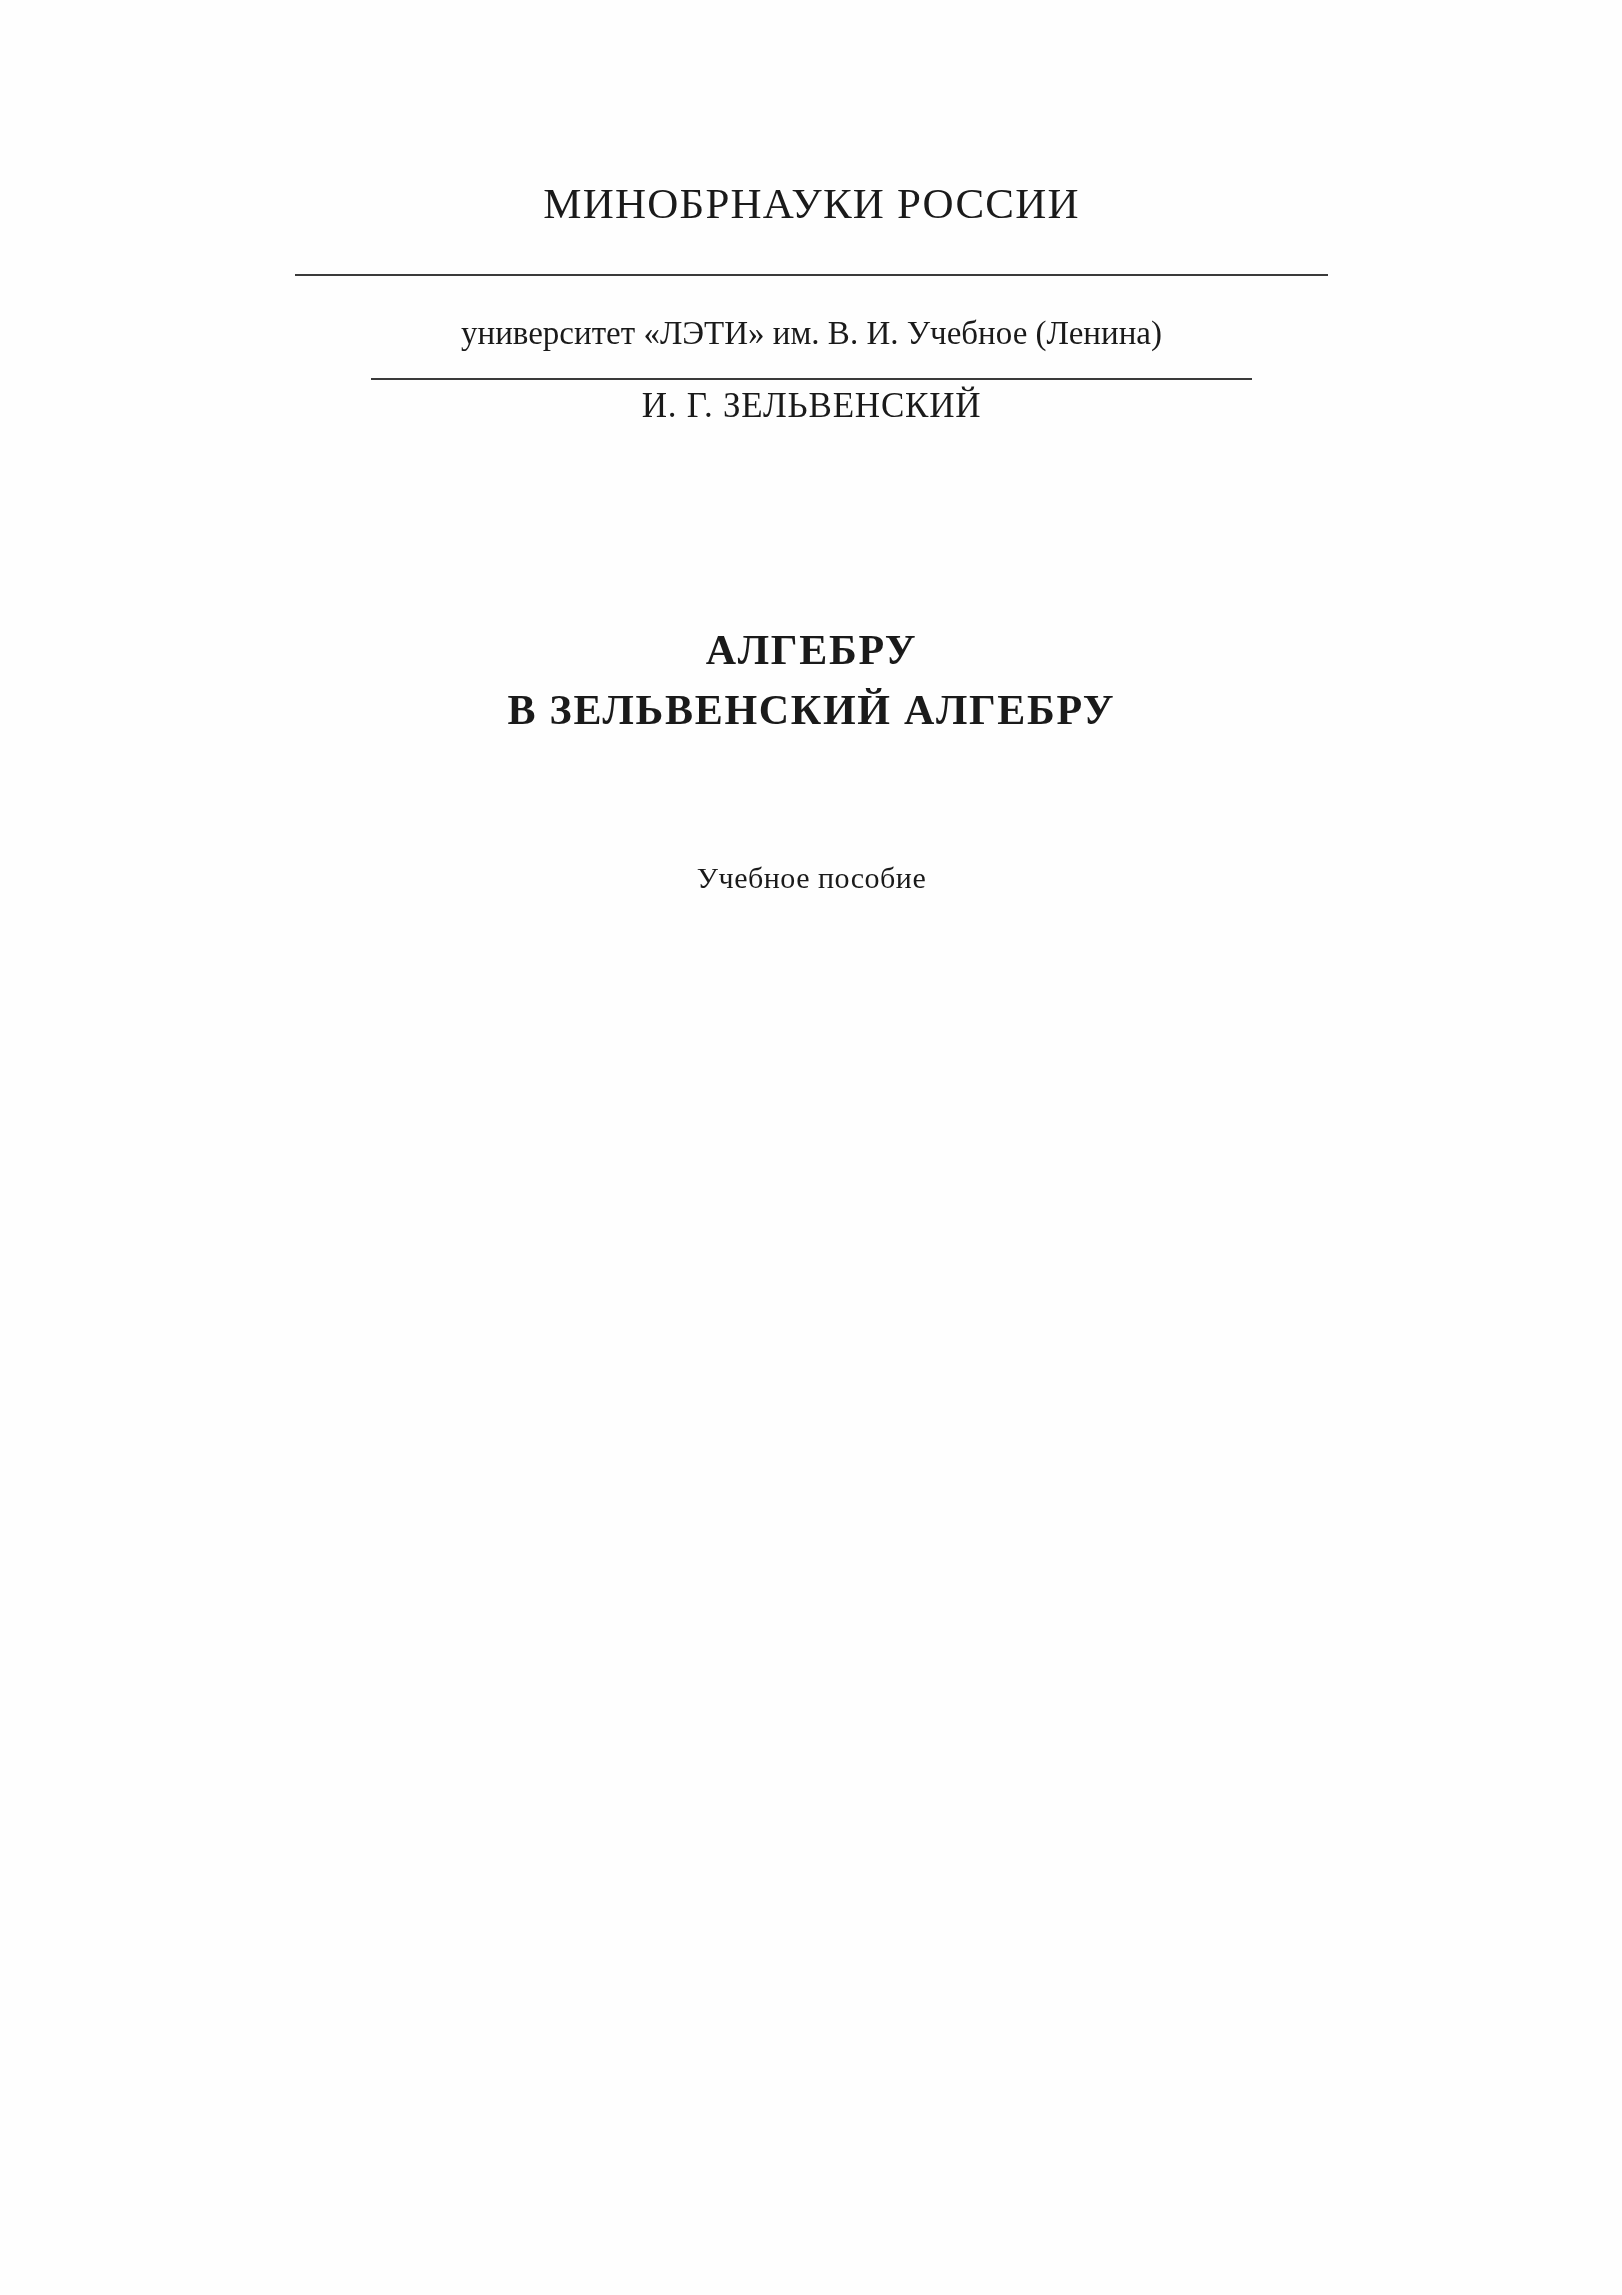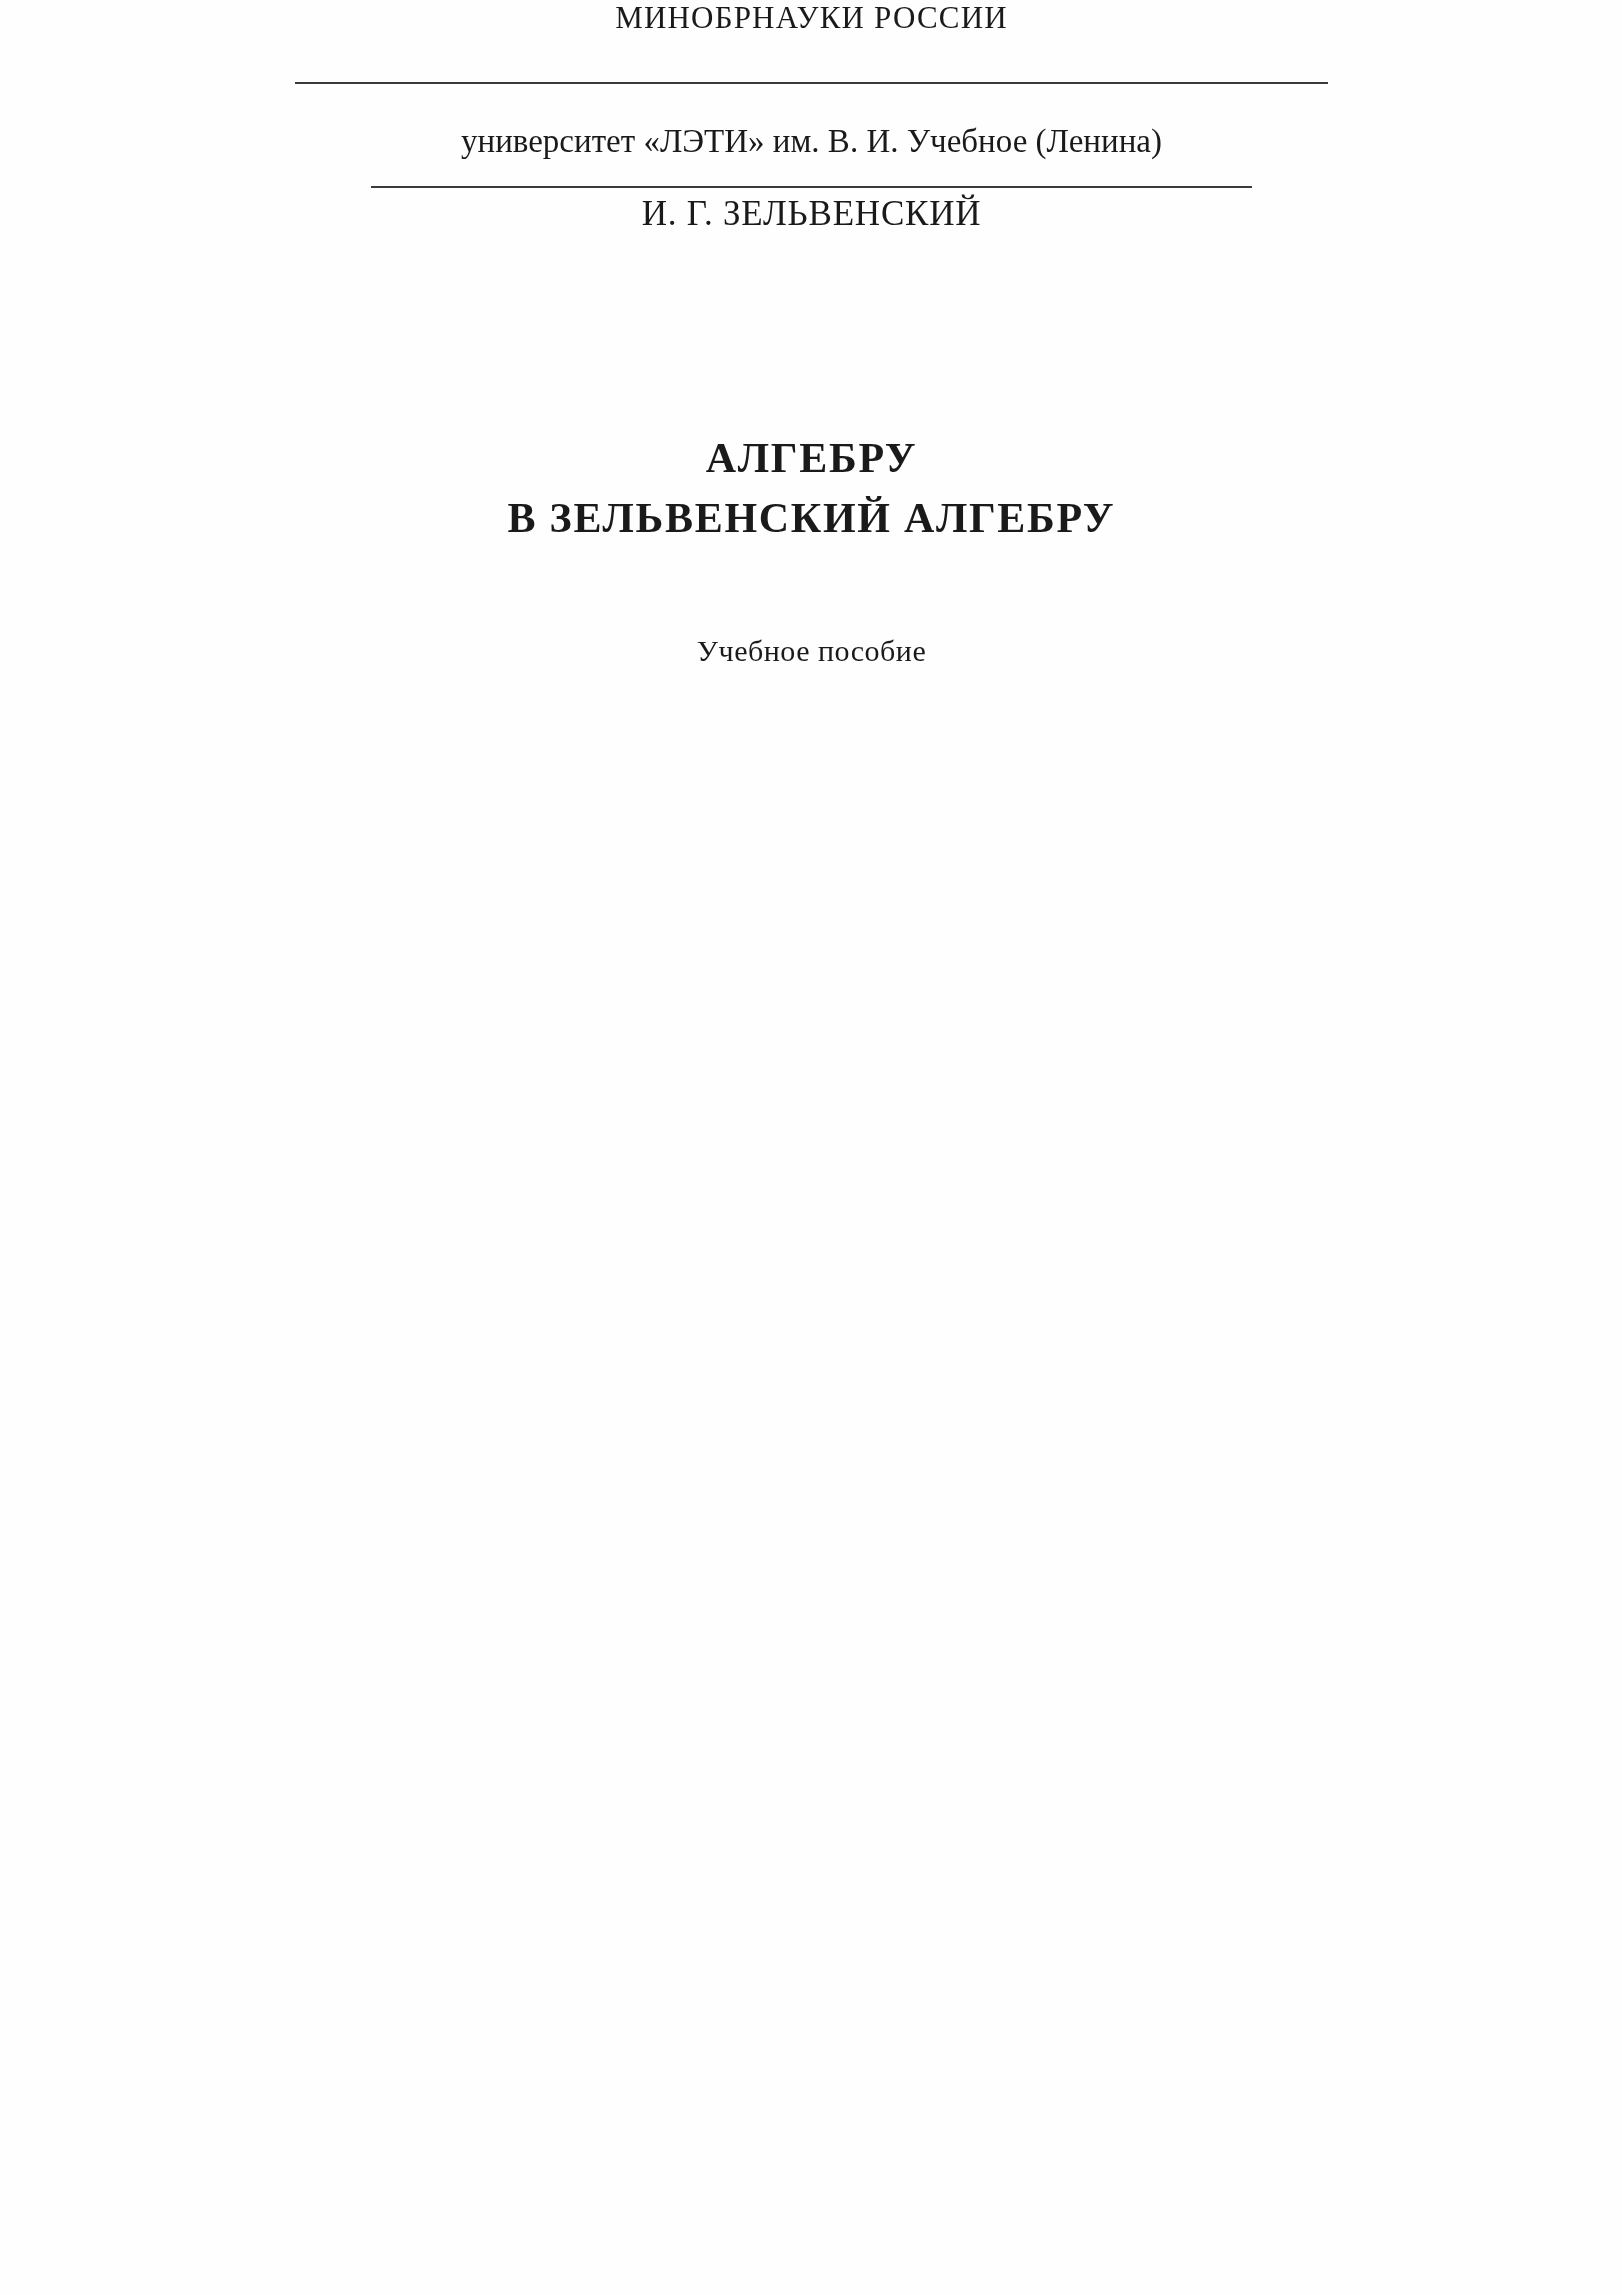--- a/index.html
+++ b/index.html
@@ -28,21 +28,22 @@
     right: 0;
     top: 0;
     bottom: 0;
     display: flex;
     flex-direction: column;
     align-items: center;
   }
 
   
   .ministry {
-    font-size: 31px;
+    margin-top: 179px;
+    font-size: 43px;
     letter-spacing: 1.2px;
     text-align: center;
     font-weight: 400;
   }
 
   .rule {
     background: #3a3a3a;
     height: 1.6px;
     border: 0;
   }
@@ -78,21 +79,21 @@
     font-size: 42px;
     font-weight: 700;
     letter-spacing: 1.7px;
     line-height: 1.42;
     text-align: center;
     max-width: 1178px;
   }
 
   
   .subtitle {
-    margin-top: 85px;
+    margin-top: 120px;
     font-size: 30px;
     letter-spacing: 0.5px;
     text-align: left;
   }
 
   
   .imprint {
     position: absolute;
     left: 0;
     right: 0;

